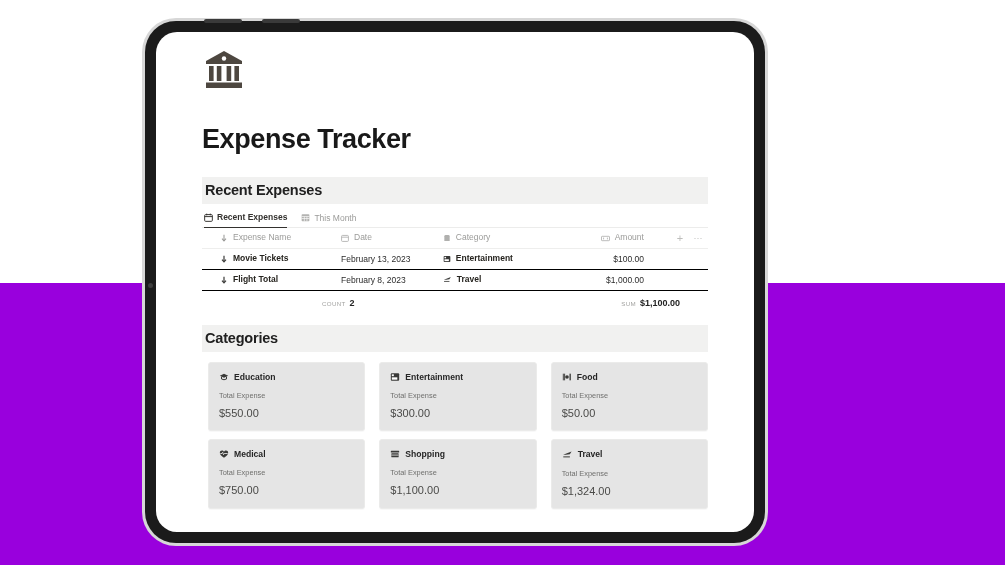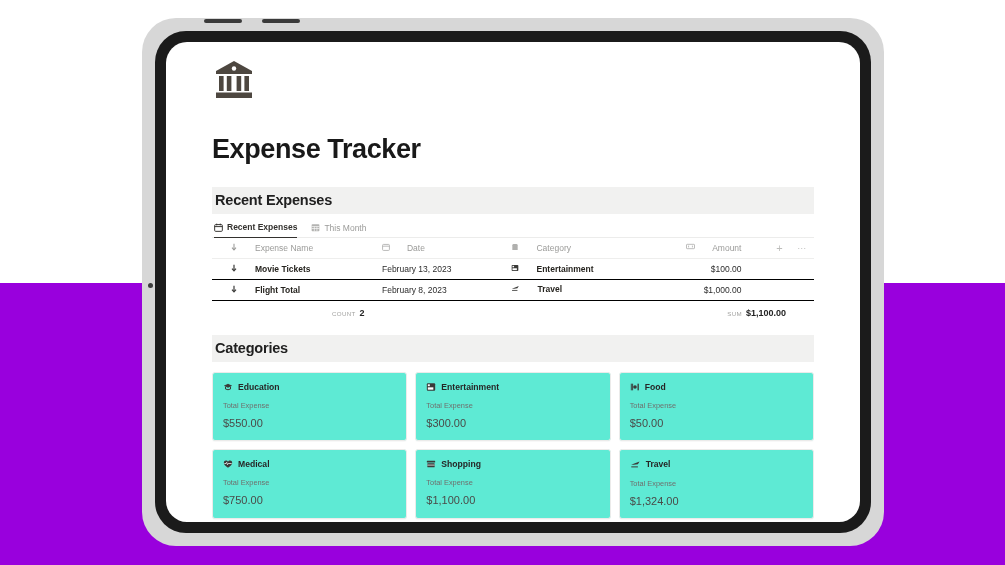--- a/index.html
+++ b/index.html
@@ -25,25 +25,25 @@
     left: 0; top: 283px;
     width: 1005px; height: 282px;
     background: #9900dd;
   }
 
   
   #device {
     position: absolute;
     left: 142px;
     top: 18px;
-    width: 742px;
+    width: 626px;
     height: 528px;
     border-radius: 34px;
     background: #d7d7d7;
-    padding: 13px;
+    padding: 3px;
   }
   #device-body {
     width: 100%;
     height: 100%;
     border-radius: 31px;
     background: #1b1b1b;
     padding: 11px;
   }
   #device-screen {
     width: 100%;
@@ -141,21 +141,21 @@
     border-bottom: 1px solid #000000;
     color: #2b2b2b;
   }
   .col-name  { width: 168px; padding-left: 18px !important; }
   .col-date  { width: 128px; }
   .col-cat   { width: 135px; margin-top: 16px; }
   .col-amt   { width: 120px; text-align: right !important; padding-right: 28px !important; }
   .col-plus  { width: 20px;  text-align: center !important; }
   .col-dots  { width: 24px;  text-align: center !important; }
 
-  .cell-ic { display: inline-flex; align-items: flex-start; gap: 17px; }
+  .cell-ic { display: inline-flex; align-items: flex-end; gap: 5px; }
   .row-name { font-weight: bold; color: #26241f; }
   .row-cat  { font-weight: bold; color: #26241f; }
   .row-amt  { color: #26241f; margin-top: 35px; }
 
   .new-row {
     display: flex; align-items: center; gap: 5px;
     font-size: 8.5px; color: #a6a6a4;
     height: 19px; padding-left: 2px;
     border-bottom: 1px solid #eeeeed;
   }
@@ -175,23 +175,24 @@
   
   #gallery-grid {
     display: grid;
     grid-template-columns: repeat(3, 1fr);
     gap: 8px;
     margin-top: 10px;
   }
   .gcard {
     border: 1px solid #ebebea;
     border-radius: 3px;
-    background: #5eead4;
+    background: #e5e5e5;
     padding: 9px 10px 11px 10px;
     box-shadow: 0 1px 1px rgba(0,0,0,0.03);
+    margin-left: 6px;
   }
   .gcard-title {
     display: flex; align-items: center; gap: 5px;
     font-size: 8.6px; font-weight: bold; color: #262626;
     margin-bottom: 9px;
   }
   .gcard-lbl { font-size: 7.4px; color: #6f6f6d; margin-bottom: 7px; }
   .gcard-val { font-size: 11px; color: #4a4a48; }
 
   

